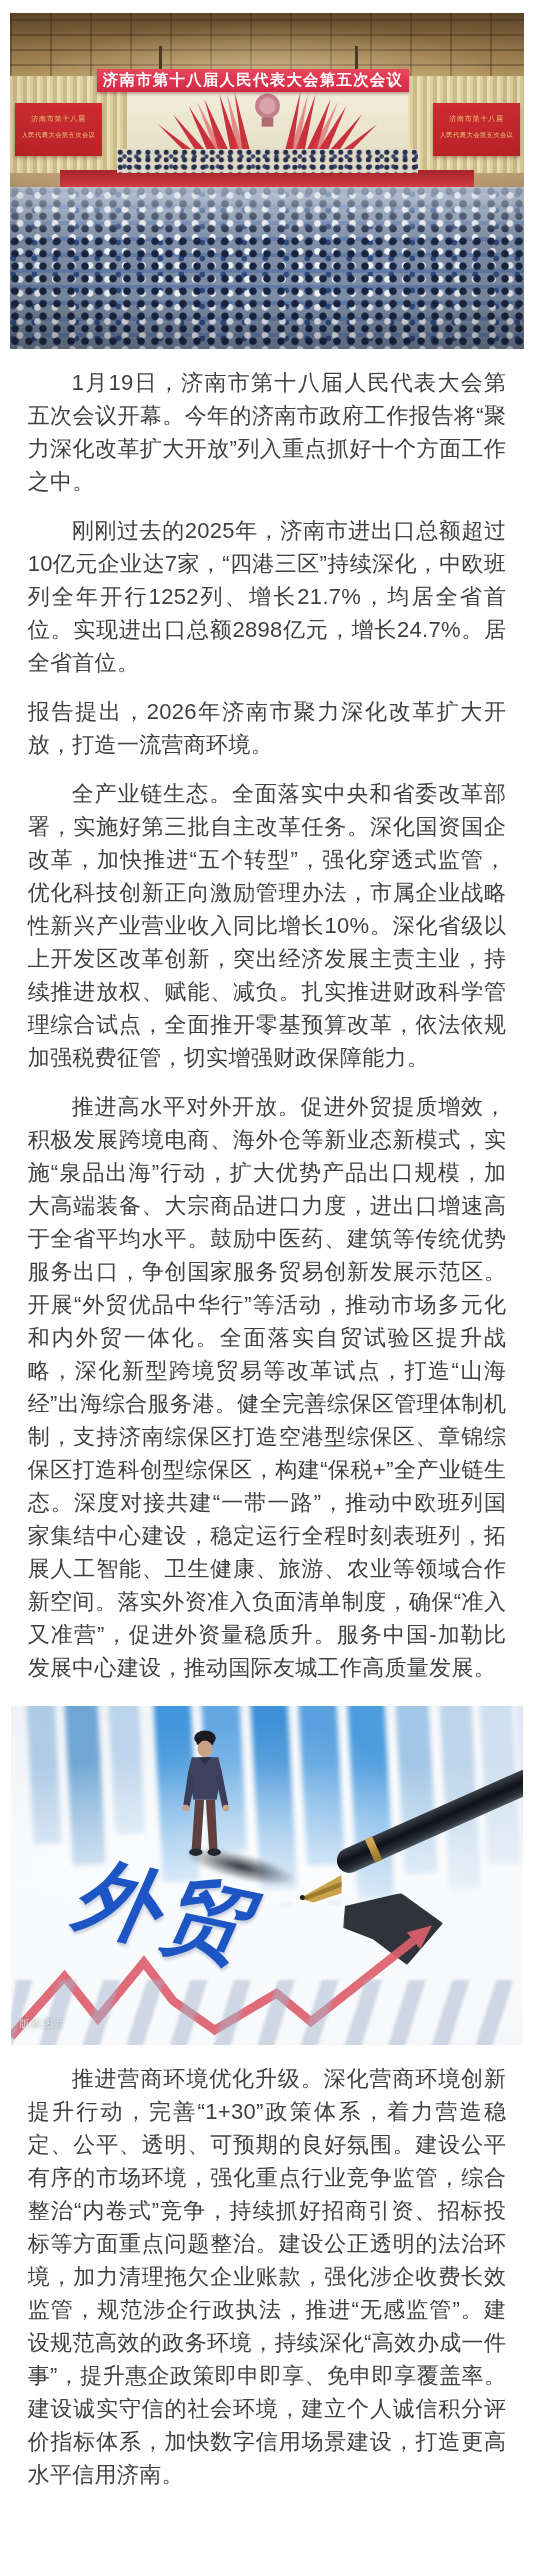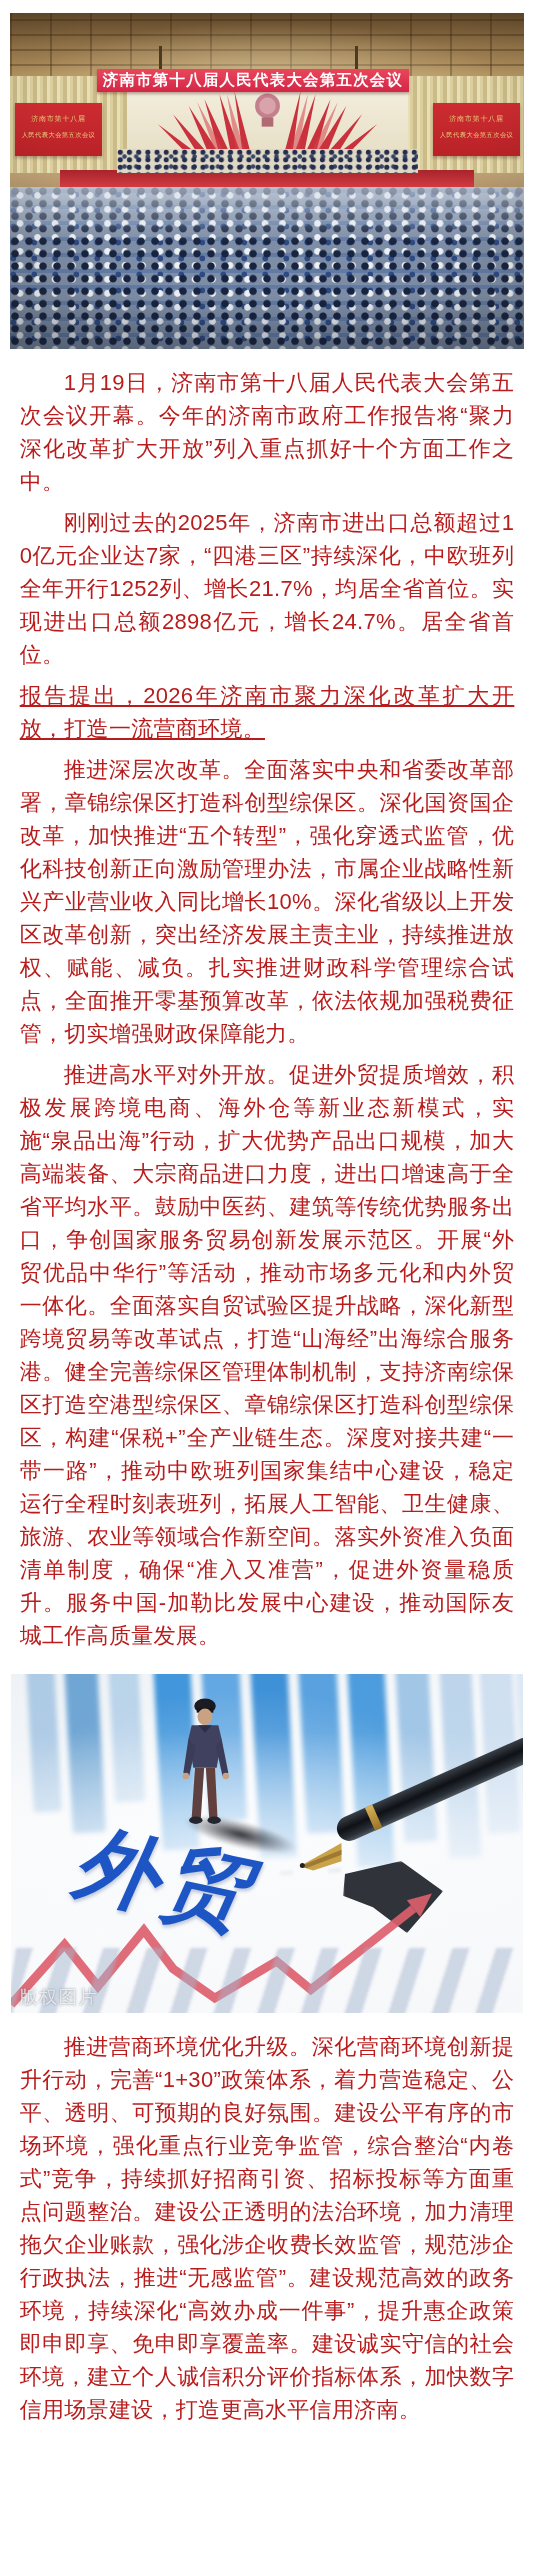--- a/index.html
+++ b/index.html
@@ -1,23 +1,23 @@
 <!DOCTYPE html>
 <html style="font-size:13.4px"><head>
 <meta charset="utf-8">
 <style>
   html,body{margin:0;padding:0;background:#ffffff;}
   body{width:534px;font-family:"Liberation Sans","DejaVu Sans",sans-serif;}
   .page{width:534px;background:#fff;padding:13.4px 0 11.7px;}
 
   
   .article{padding:0 11.7px;}
-  .para{margin:8px;font-size:22px;line-height:33px;color:#b91c1c;text-align:justify;
+  .para{margin:16px;font-size:22px;line-height:33px;color:#404040;text-align:justify;
         text-indent:2em;letter-spacing:0.3px;word-break:break-all;}
-  .para.no-indent{text-indent:0;text-decoration:underline;}
+  .para.no-indent{text-indent:0;}
 
   
   .hero{position:relative;width:514px;height:336px;margin:0 10px 16.7px;overflow:hidden;background:#c9b férfiak;}
   .hero *{position:absolute;}
   .ceiling{left:0;top:0;right:0;height:68px;
     background:
       radial-gradient(ellipse at 50% 95%, rgba(255,240,200,.40), transparent 62%),
       repeating-linear-gradient(90deg, rgba(40,25,10,.30) 0 1.7px, transparent 1.7px 40px),
       repeating-linear-gradient(0deg, rgba(40,25,10,.30) 0 1.7px, transparent 1.7px 15px),
       linear-gradient(180deg,#6f5432,#9a7b4e 60%,#bb9d68);}
@@ -93,21 +93,21 @@
   .pen-body{left:327px;top:147px;width:209px;height:25px;border-radius:12.5px 3.3px 3.3px 12.5px;
     transform:rotate(-24deg);transform-origin:0 50%;
     background:linear-gradient(180deg,#3a4048,#0e1115 45%,#2a3038 80%,#50585f);}
   .pen-ring{left:35px;top:0;width:7.5px;height:25px;background:linear-gradient(180deg,#d9b158,#9a7428);}
   .pen-nib{left:287px;top:164px;}
   .pen-shadow{left:332px;top:187px;width:100px;height:72px;background:#14181f;opacity:.88;
     clip-path:polygon(2% 18%,58% 0%,100% 42%,64% 100%,30% 64%,0% 48%);filter:blur(1.3px);}
   .arrow-svg{left:0;top:0;}
   .bottom-bars{left:0;right:0;bottom:-5px;height:70px;transform:skewX(-8deg);filter:blur(1.7px);
     background:repeating-linear-gradient(100deg, rgba(165,180,205,.5) 0 16.7px, rgba(230,236,244,0) 16.7px 43px);}
-  .watermark{left:8.4px;bottom:4px;font-size:18px;color:rgba(255,255,255,.7);letter-spacing:1.7px;
+  .watermark{left:8.4px;bottom:14px;font-size:10px;color:rgba(255,255,255,.7);letter-spacing:1.7px;
     text-shadow:0 0 2.5px rgba(110,120,135,.9);}
 </style>
 </head>
 <body>
 
 <div class="page">
 
   <figure class="hero">
     <div class="ceiling"></div>
     <div class="curtains"></div>
@@ -153,21 +153,21 @@
     <div class="rod r2"></div>
     <div class="banner">济南市第十八届人民代表大会第五次会议</div>
     <div class="audience"></div>
     <div class="hero-vignette"></div>
   </figure>
 
   <div class="article" id="article-top">
       <p class="para">1月19日，济南市第十八届人民代表大会第五次会议开幕。今年的济南市政府工作报告将“聚力深化改革扩大开放”列入重点抓好十个方面工作之中。</p>
       <p class="para">刚刚过去的2025年，济南市进出口总额超过10亿元企业达7家，“四港三区”持续深化，中欧班列全年开行1252列、增长21.7%，均居全省首位。实现进出口总额2898亿元，增长24.7%。居全省首位。</p>
       <p class="para no-indent">报告提出，2026年济南市聚力深化改革扩大开放，打造一流营商环境。</p>
-      <p class="para">推进深层次改革。全面落实中央和省委改革部署，章锦综保区打造科创型综保区。深化国资国企改革，加快推进“五个转型”，强化穿透式监管，优化科技创新正向激励管理办法，市属企业战略性新兴产业营业收入同比增长10%。深化省级以上开发区改革创新，突出经济发展主责主业，持续推进放权、赋能、减负。扎实推进财政科学管理综合试点，全面推开零基预算改革，依法依规加强税费征管，切实增强财政保障能力。</p>
+      <p class="para">全产业链生态。全面落实中央和省委改革部署，实施好第三批自主改革任务。深化国资国企改革，加快推进“五个转型”，强化穿透式监管，优化科技创新正向激励管理办法，市属企业战略性新兴产业营业收入同比增长10%。深化省级以上开发区改革创新，突出经济发展主责主业，持续推进放权、赋能、减负。扎实推进财政科学管理综合试点，全面推开零基预算改革，依法依规加强税费征管，切实增强财政保障能力。</p>
       <p class="para">推进高水平对外开放。促进外贸提质增效，积极发展跨境电商、海外仓等新业态新模式，实施“泉品出海”行动，扩大优势产品出口规模，加大高端装备、大宗商品进口力度，进出口增速高于全省平均水平。鼓励中医药、建筑等传统优势服务出口，争创国家服务贸易创新发展示范区。开展“外贸优品中华行”等活动，推动市场多元化和内外贸一体化。全面落实自贸试验区提升战略，深化新型跨境贸易等改革试点，打造“山海经”出海综合服务港。健全完善综保区管理体制机制，支持济南综保区打造空港型综保区、章锦综保区打造科创型综保区，构建“保税+”全产业链生态。深度对接共建“一带一路”，推动中欧班列国家集结中心建设，稳定运行全程时刻表班列，拓展人工智能、卫生健康、旅游、农业等领域合作新空间。落实外资准入负面清单制度，确保“准入又准营”，促进外资量稳质升。服务中国-加勒比发展中心建设，推动国际友城工作高质量发展。</p>
     </div>
 
   <figure class="trade">
     <div style="position:static;">
       <div class="bar"></div>
       <div class="bar"></div>
       <div class="bar"></div>
       <div class="bar"></div>
       <div class="bar"></div>

